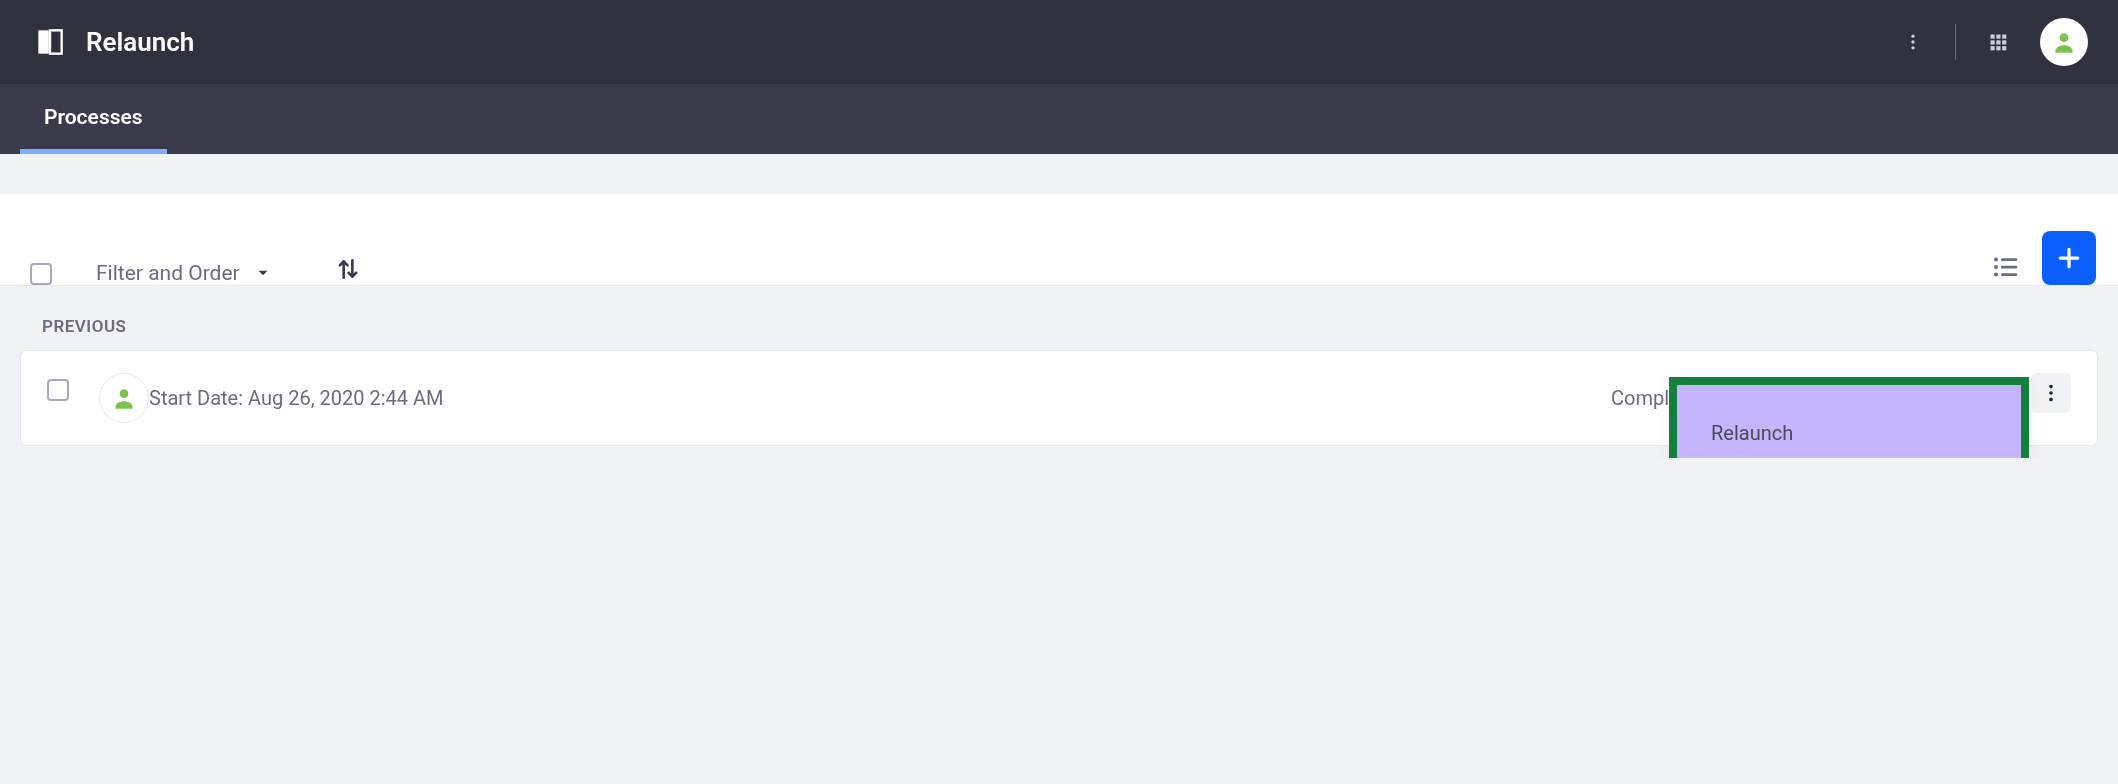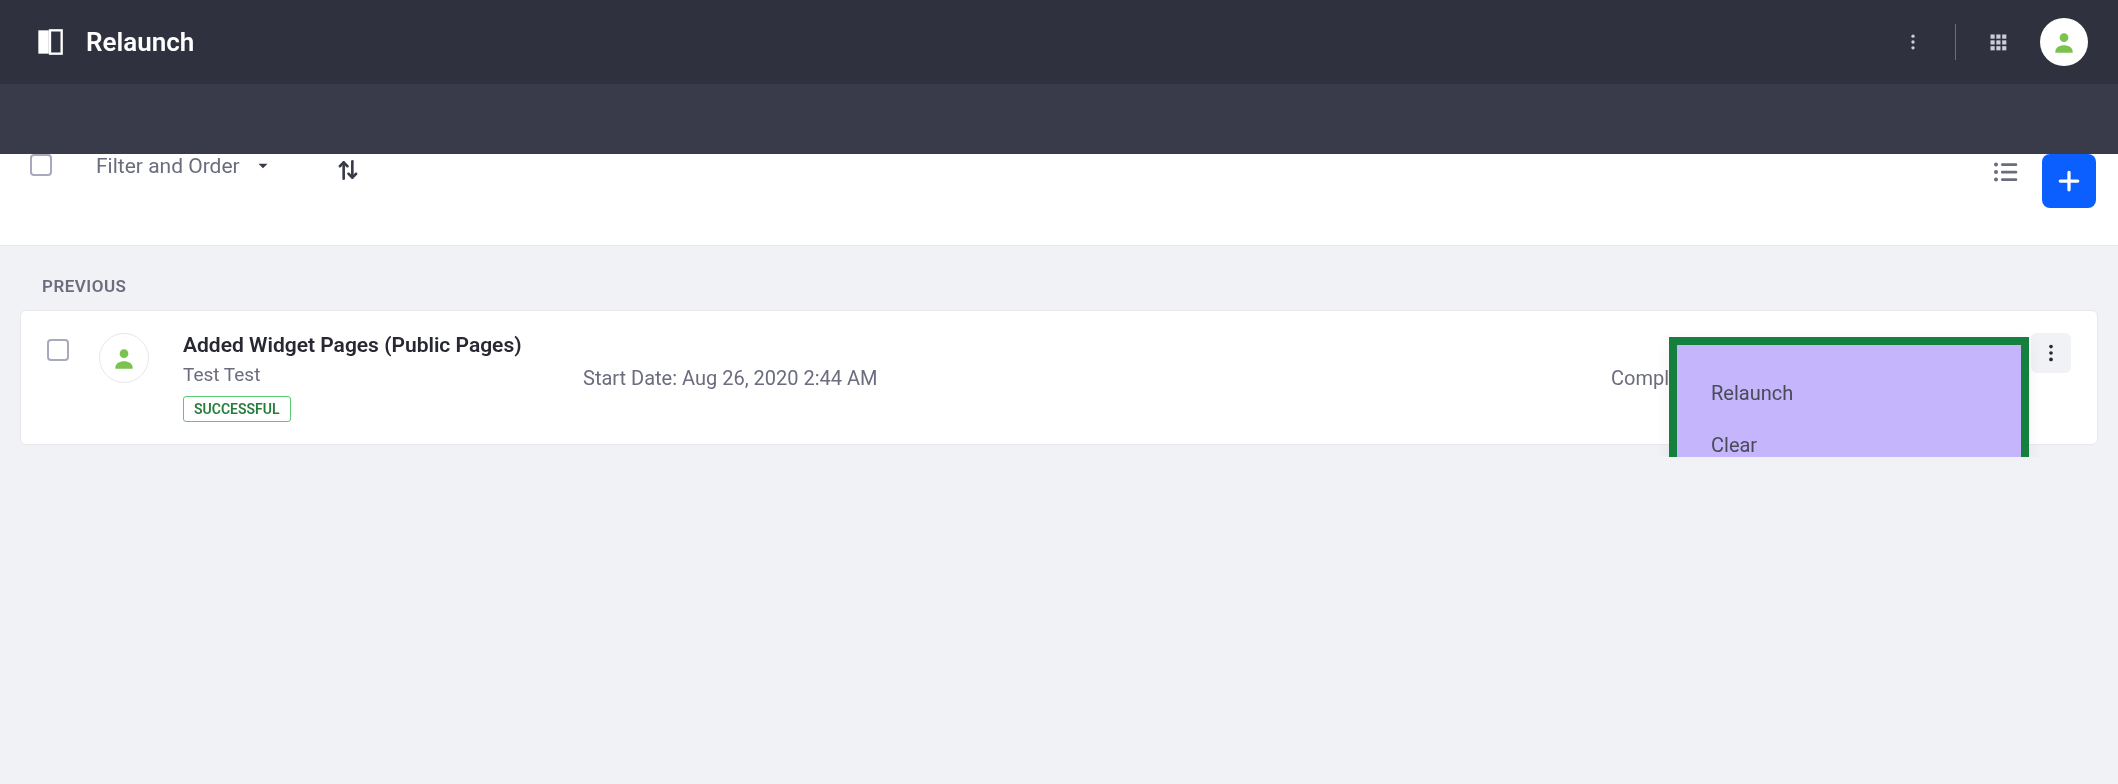--- a/index.html
+++ b/index.html
@@ -63,23 +63,24 @@
   .tab.active {
     color:#fff;
     border-bottom-color:#80acff;
     font-weight:600;
   }
   
   .toolbar {
     background:#fff;
     height: 92px;
     display:flex;
-    align-items:flex-start;
+    align-items:flex-end;
     padding: 0 22px 0 30px;
     border-bottom:1px solid #e7e7ed;
+    margin-top:40px;
   }
   .chk {
     width:22px; height:22px;
     border:2px solid #a7a9bc;
     border-radius:4px;
     background:#fff;
     cursor:pointer;
   }
   .filter-btn {
     margin-left: 44px;
@@ -218,20 +219,23 @@
     <button class="avatar-btn">
       <svg viewBox="0 0 24 24" width="26" height="26" fill="#7bc24f">
           <circle cx="12" cy="8" r="4"></circle>
           <path d="M4 21c0-4 4-6 8-6s8 2 8 6v1H4z"></path>
         </svg>
     </button>
   </div>
 </div>
 
 <div class="tabbar">
+  <div class="tab active">
+    <span>Processes</span>
+  </div>
 </div>
 
 <div class="toolbar">
   <div class="chk"></div>
   <div class="filter-btn">
     <span>Filter and Order</span>
     <svg viewBox="0 0 24 24" width="18" height="18" fill="#393a4a">
         <path d="M6 9l6 6 6-6z"></path>
       </svg>
   </div>
@@ -264,25 +268,20 @@
 <div class="content">
   <div class="section-label">PREVIOUS</div>
 
   <div class="card">
     <div class="chk row-chk"></div>
     <div class="row-avatar">
       <svg viewBox="0 0 24 24" width="26" height="26" fill="#7bc24f">
           <circle cx="12" cy="8" r="4"></circle>
           <path d="M4 21c0-4 4-6 8-6s8 2 8 6v1H4z"></path>
         </svg>
-    </div>
-    <div class="row-main">
-      <div class="row-title">Added Widget Pages (Public Pages)</div>
-      <div class="row-sub">Test Test</div>
-      <div class="badge">SUCCESSFUL</div>
     </div>
     <div class="row-mid">Start Date: Aug 26, 2020 2:44 AM</div>
     <div class="row-right">Comple</div>
 
     <div class="row-actions">
       <button class="kebab-btn">
         <svg viewBox="0 0 24 24" width="22" height="22" fill="#272833">
             <circle cx="12" cy="5" r="2"></circle>
             <circle cx="12" cy="12" r="2"></circle>
             <circle cx="12" cy="19" r="2"></circle>

